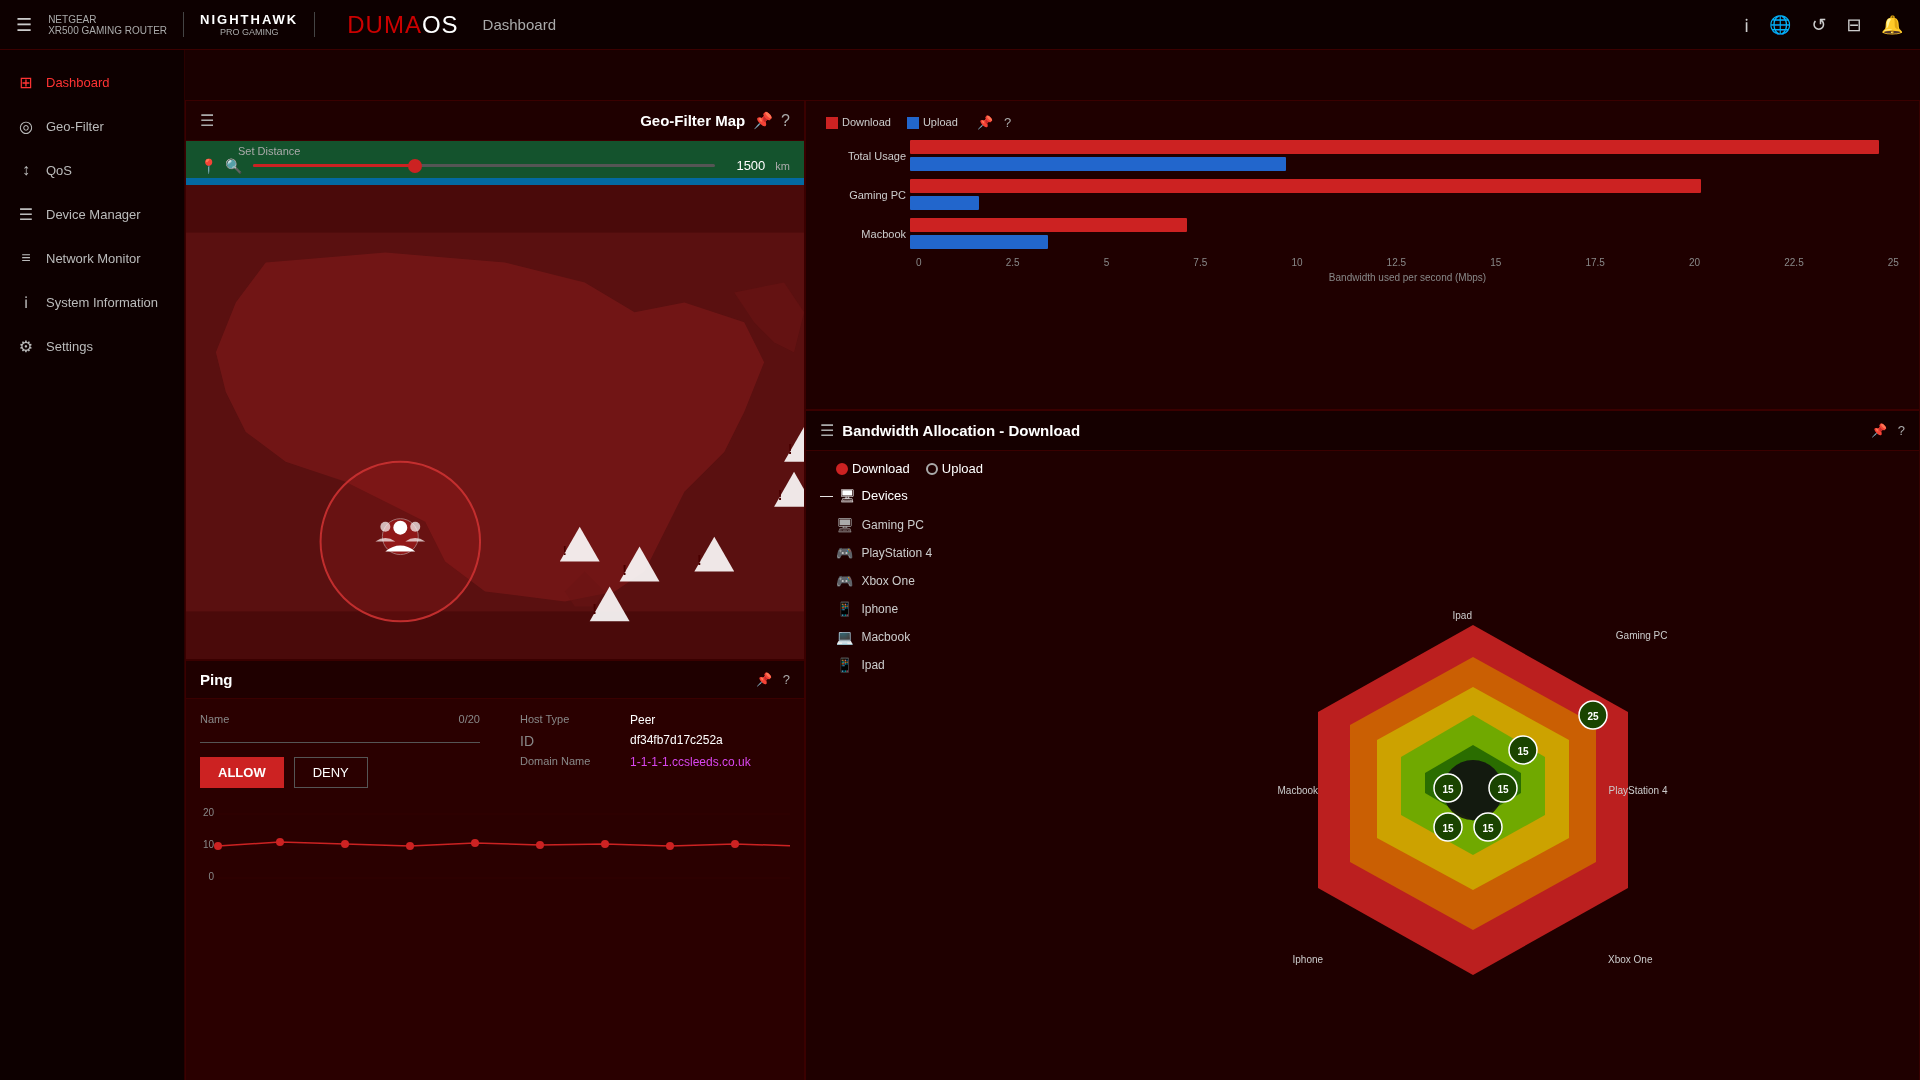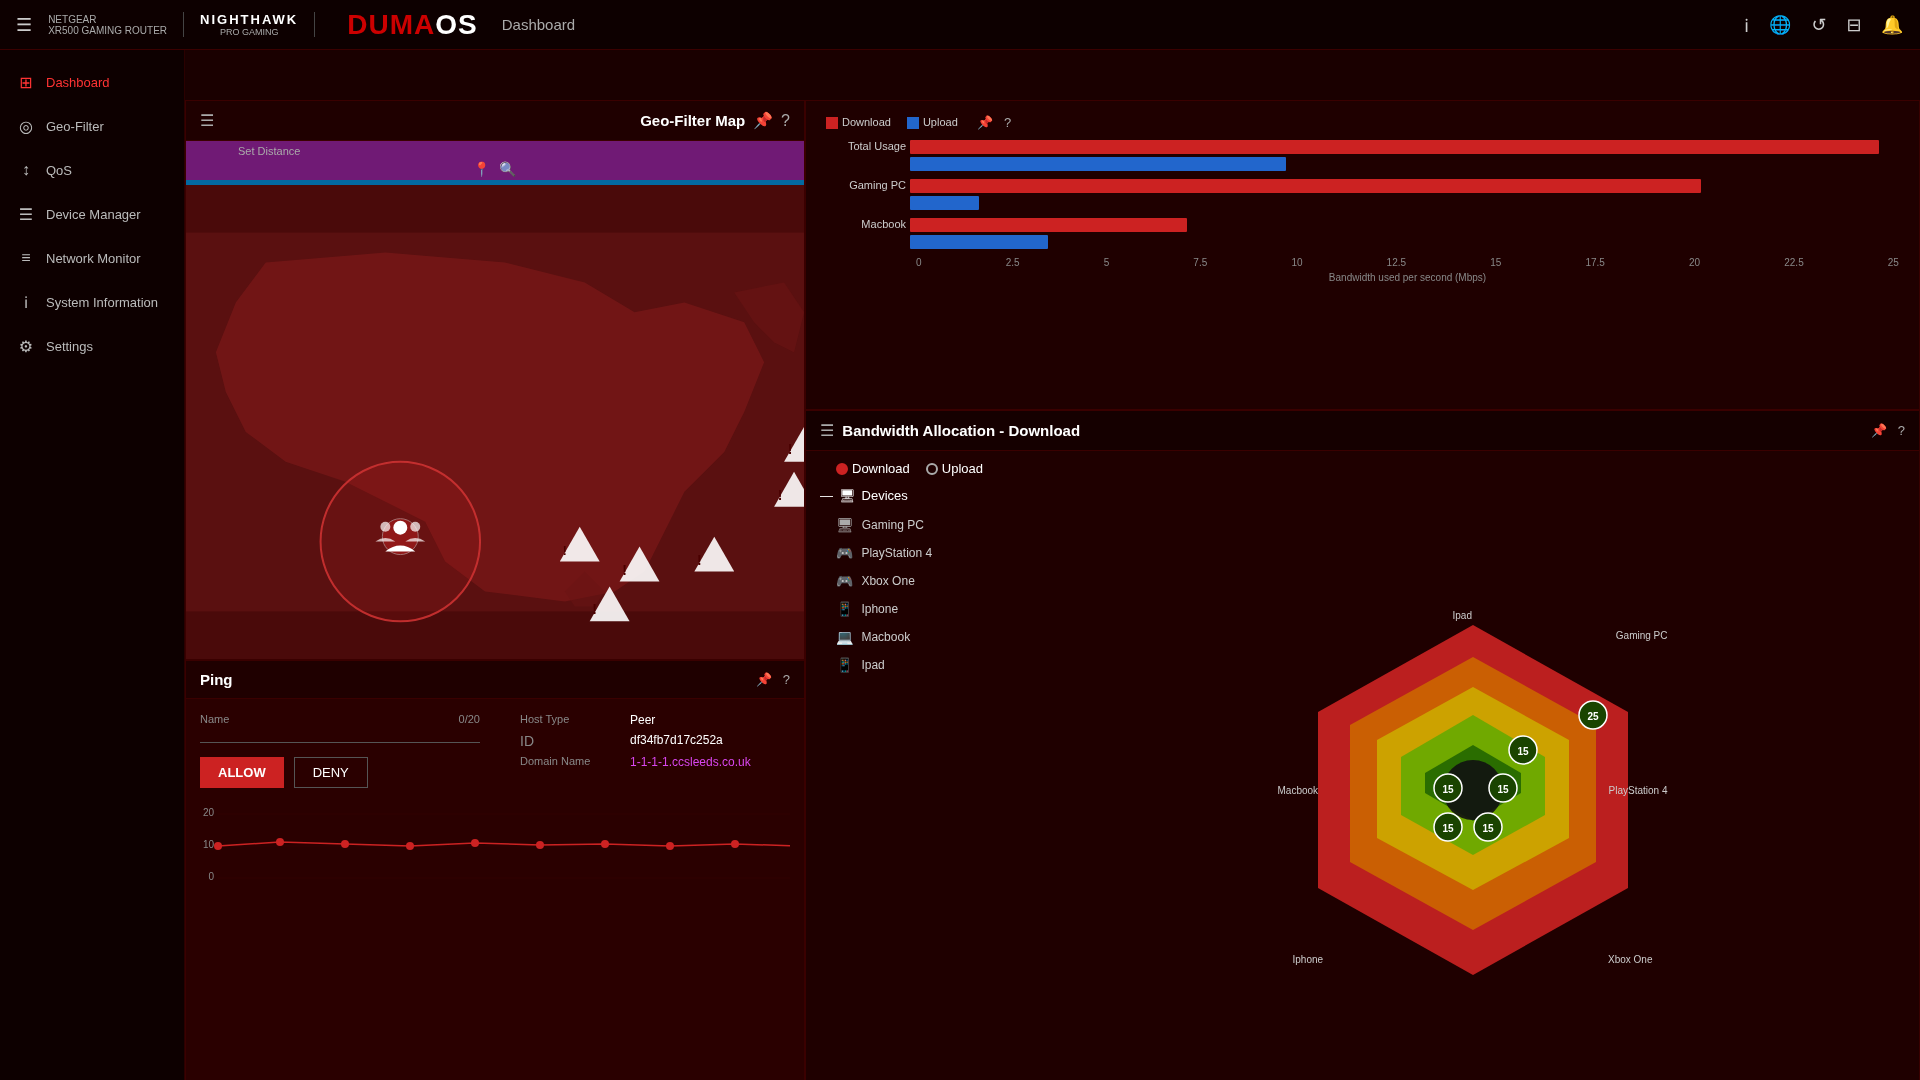--- a/index.html
+++ b/index.html
@@ -14,21 +14,21 @@
       padding: 0 16px;
       border-bottom: 1px solid #3a0000;
     }
     .topnav-left { display: flex; align-items: center; gap: 16px; }
     .hamburger { font-size: 18px; color: #ccc; cursor: pointer; }
     .logo-netgear { font-size: 22px; font-weight: 900; color: #fff; letter-spacing: 1px; }
     .logo-netgear span { font-size: 10px; display: block; color: #aaa; font-weight: 400; letter-spacing: 0; }
     .logo-nighthawk { display: flex; flex-direction: column; align-items: center; border-left: 1px solid #444; border-right: 1px solid #444; padding: 0 16px; }
     .logo-nighthawk .nh-main { font-size: 13px; font-weight: bold; color: #fff; letter-spacing: 2px; }
     .logo-nighthawk .nh-sub { font-size: 9px; color: #aaa; }
-    .logo-duma { color: #cc0000; font-size: 28px; font-weight: 700; letter-spacing: 1px; padding-left: 16px; }
+    .logo-duma { color: #cc0000; font-size: 24px; font-weight: 400; letter-spacing: 1px; padding-left: 16px; }
     .logo-duma .os { color: #fff; }
     .nav-dashboard { color: #aaa; font-size: 15px; margin-left: 8px; }
     .topnav-right { margin-left: auto; display: flex; align-items: center; gap: 20px; color: #ccc; font-size: 18px; }
     .topnav-right span { cursor: pointer; }
 
     
     .sidebar {
       position: fixed;
       top: 50px;
       left: 0;
@@ -83,24 +83,23 @@
       border-bottom: 1px solid #3a0000;
       gap: 8px;
     }
     .panel-title { font-size: 15px; font-weight: bold; color: #fff; flex: 1; text-align: right; }
     .panel-icon { color: #aaa; font-size: 16px; cursor: pointer; }
 
     .set-distance-bar {
       display: flex;
       align-items: center;
       padding: 8px 14px;
-      background: #701a75;
+      background: #14532d;
       gap: 10px;
-      border-bottom: 5px solid #0369a1;
-      flex-direction: column;
+      border-bottom: 7px solid #0369a1;
     }
     .distance-icons { display: flex; gap: 8px; color: #aaa; font-size: 14px; }
     .distance-slider-container { flex: 1; position: relative; height: 20px; display: flex; align-items: center; }
     .distance-slider-track { width: 100%; height: 3px; background: #555; border-radius: 2px; position: relative; }
     .distance-slider-fill { width: 35%; height: 100%; background: #cc2222; border-radius: 2px; }
     .distance-slider-thumb { width: 14px; height: 14px; background: #cc2222; border-radius: 50%; position: absolute; left: 35%; top: 50%; transform: translate(-50%, -50%); cursor: pointer; }
     .distance-value { font-size: 13px; color: #fff; min-width: 40px; text-align: right; }
     .distance-unit { font-size: 11px; color: #aaa; }
 
     .map-container {
@@ -148,21 +147,21 @@
       background: #1f0000;
       border: 1px solid #3a0000;
       padding: 14px 20px 10px;
       flex: 0 0 310px;
     }
     .ns-header { display: flex; align-items: center; margin-bottom: 10px; }
     .ns-title { font-size: 15px; font-weight: bold; flex: 1; }
     .ns-legend { display: flex; gap: 16px; font-size: 11px; color: #ccc; }
     .legend-dot { width: 12px; height: 12px; display: inline-block; margin-right: 4px; vertical-align: middle; }
     .ns-chart { margin-top: 8px; }
-    .ns-row { display: flex; align-items: flex-start; margin-bottom: 8px; gap: 4px; }
+    .ns-row { display: flex; align-items: center; margin-bottom: 8px; gap: 4px; }
     .ns-label { width: 80px; text-align: right; font-size: 11px; color: #ccc; }
     .ns-bars { flex: 1; display: flex; flex-direction: column; gap: 3px; }
     .ns-bar { height: 14px; border-radius: 1px; }
     .ns-bar.download { background: #cc2222; }
     .ns-bar.upload { background: #2266cc; }
     .ns-x-axis { margin-left: 90px; display: flex; justify-content: space-between; font-size: 10px; color: #888; margin-top: 4px; }
     .ns-x-label { text-align: center; font-size: 10px; color: #888; margin-left: 90px; margin-top: 4px; }
 
     
     .bandwidth-panel {

